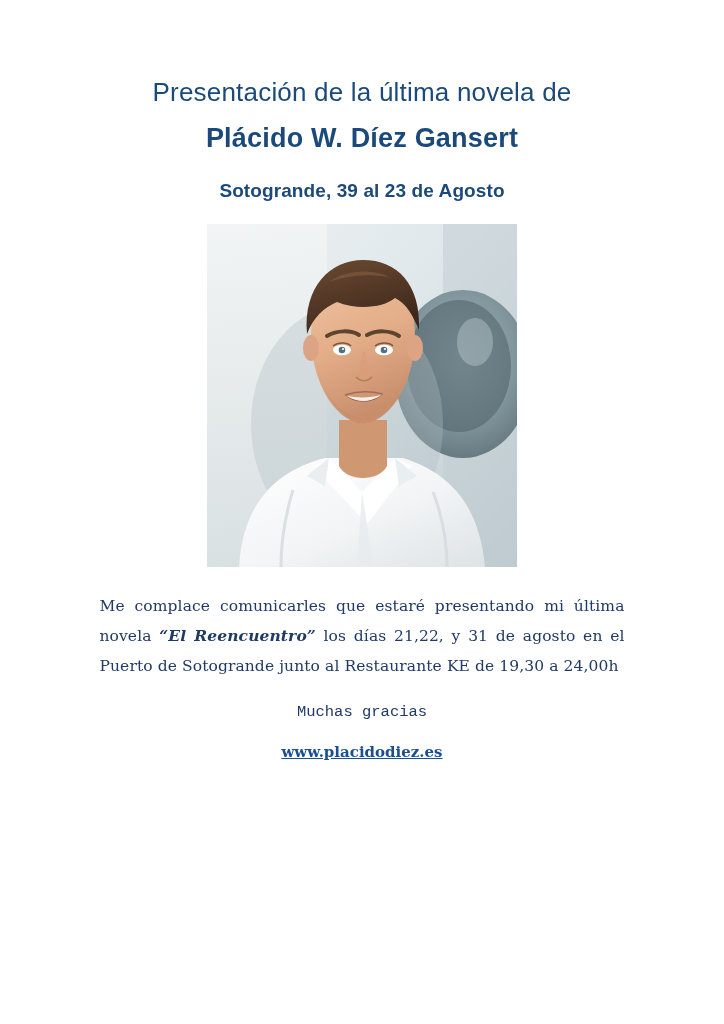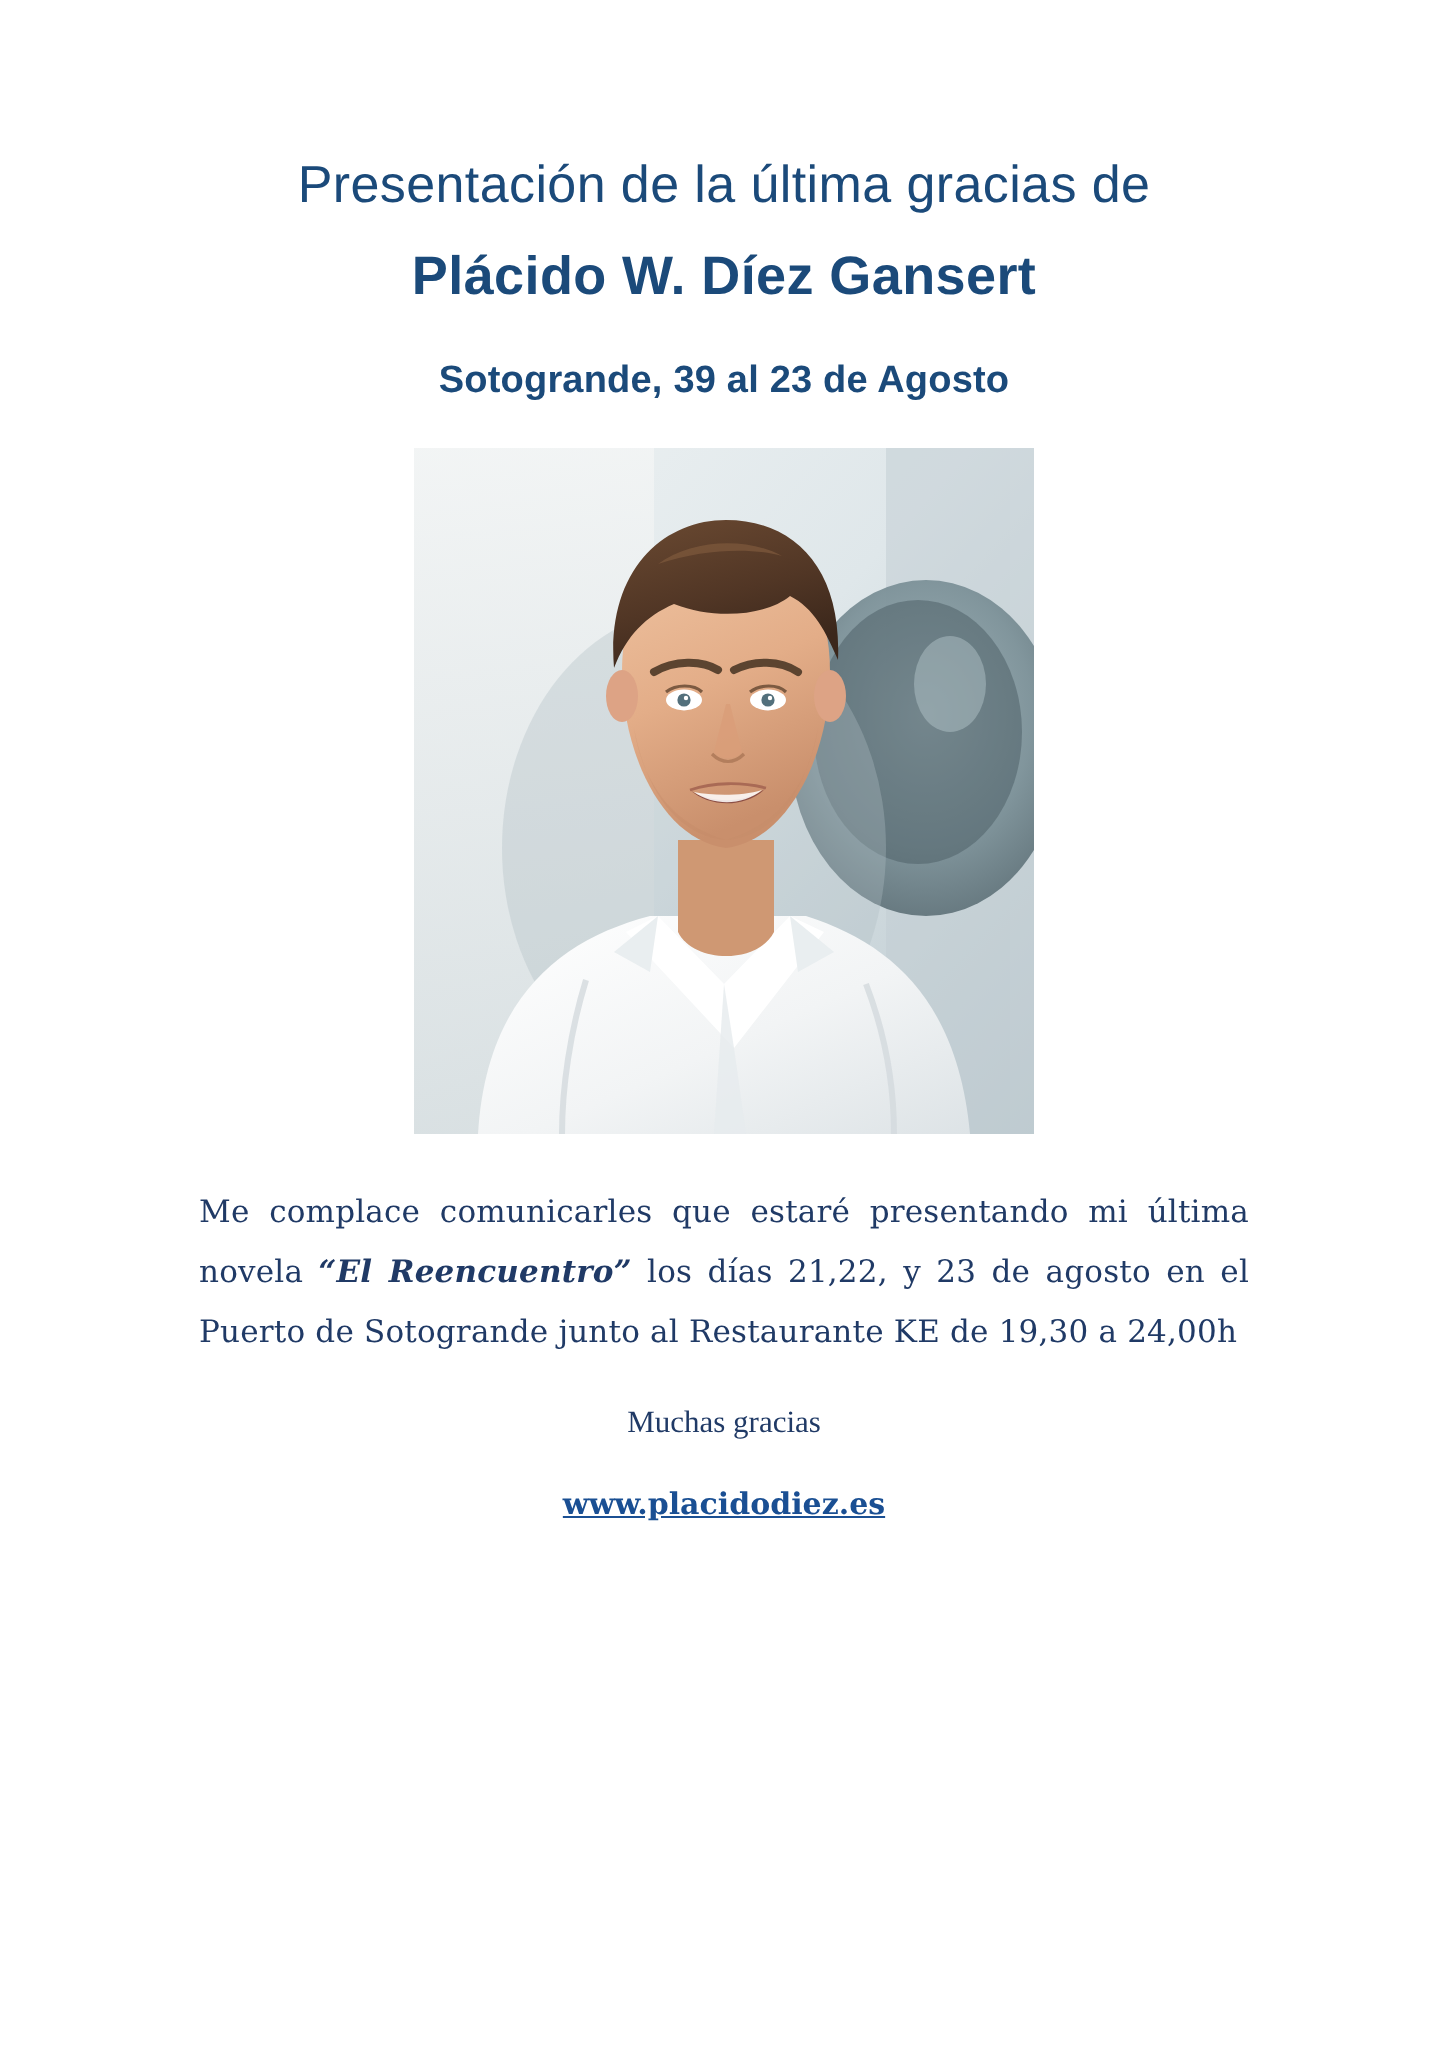--- a/index.html
+++ b/index.html
@@ -76,21 +76,21 @@
     line-height: 1.95;
     letter-spacing: 0.1px;
   }
   .body-para .novel-title {
     font-style: italic;
     font-weight: bold;
   }
   .thanks {
     margin-top: 22px;
     text-align: center;
-    font-family: Liberation Serif, serif;
+    font-family: Liberation Mono, monospace;
     font-size: 15.5px;
     color: #203a66;
   }
   .weblink-wrap {
     margin-top: 22px;
     text-align: center;
   }
   .weblink {
     font-family: "DejaVu Serif", serif;
     font-size: 15px;
@@ -99,21 +99,21 @@
     font-weight: bold;
     cursor: pointer;
   }
 </style>
 </head>
 <body>
 
 <div class="page">
 
   <div class="heading-block">
-    <div class="title-line-1">Presentación de la última gracias de</div>
+    <div class="title-line-1">Presentación de la última novela de</div>
     <div class="title-line-2">Plácido W. Díez Gansert</div>
     <div class="title-line-3">Sotogrande, 39 al 23 de Agosto</div>
   </div>
 
   <div class="photo-wrap">
     <div class="photo">
       <svg width="310" height="343" viewBox="0 0 310 343">
         <defs>
           <linearGradient id="bgGrad" x1="0" y1="0" x2="1" y2="1">
             <stop offset="0%" stop-color="#eef2f3"></stop>
@@ -198,21 +198,21 @@
         <path d="M138 171 C150 167 164 167 176 170" stroke="#a96a55" stroke-width="1.4" fill="none"></path>
         <path d="M140 172 C150 179 164 179 174 171 C164 174 150 174 140 172 Z" fill="#ffffff" opacity="0.85"></path>
 
         <path d="M110 140 C114 166 128 188 156 196 C132 194 116 172 110 140 Z" fill="#c28a66" opacity="0.35"></path>
         <path d="M202 140 C198 166 184 188 156 196 C180 194 196 172 202 140 Z" fill="#c28a66" opacity="0.25"></path>
       </svg>
     </div>
   </div>
 
   <div class="body-block">
-    <p class="body-para"><span>Me complace comunicarles que estaré presentando mi última novela </span><span class="novel-title">“El Reencuentro”</span><span> los días 21,22, y 23 de agosto en el Puerto de Sotogrande junto al Restaurante KE de 19,30 a 24,00h</span></p>
+    <p class="body-para"><span>Me complace comunicarles que estaré presentando mi última novela </span><span class="novel-title">“El Reencuentro”</span><span> los días 21,22, y 31 de agosto en el Puerto de Sotogrande junto al Restaurante KE de 19,30 a 24,00h</span></p>
 
     <div class="thanks">Muchas gracias</div>
 
     <div class="weblink-wrap">
       <a class="weblink">www.placidodiez.es</a>
     </div>
   </div>
 
 </div>
 

